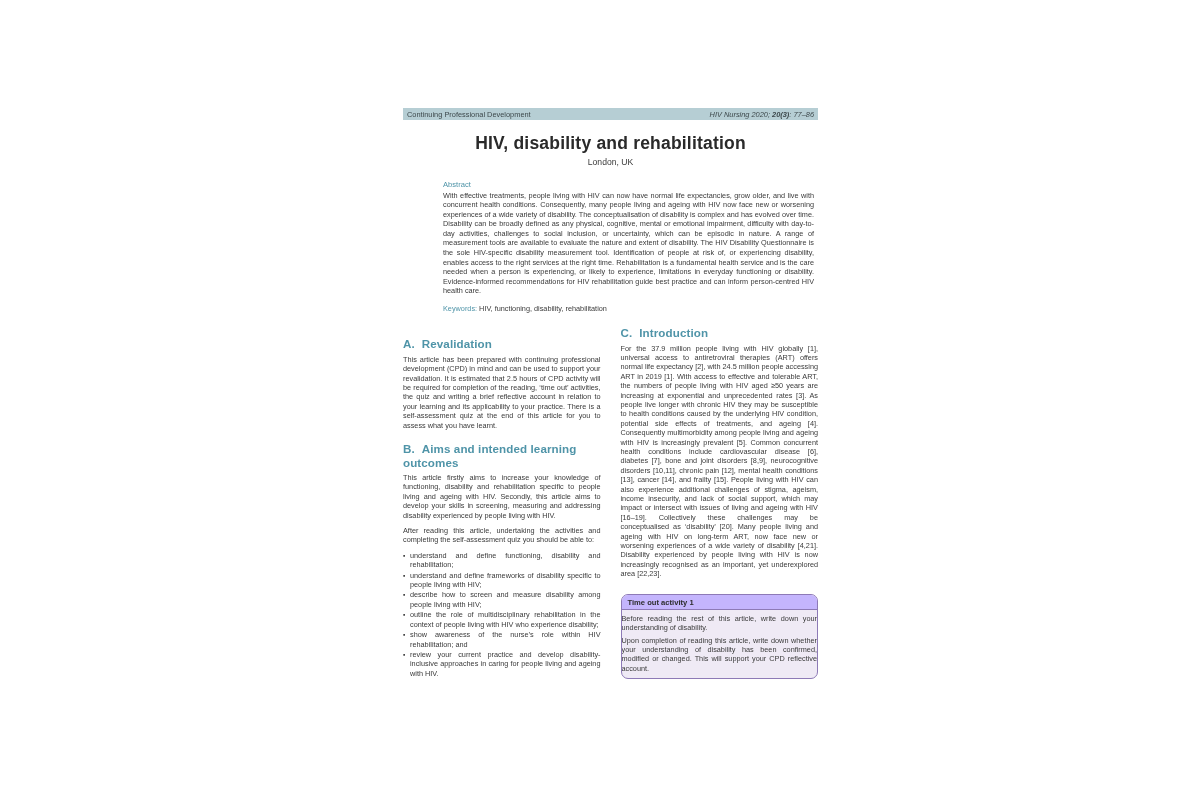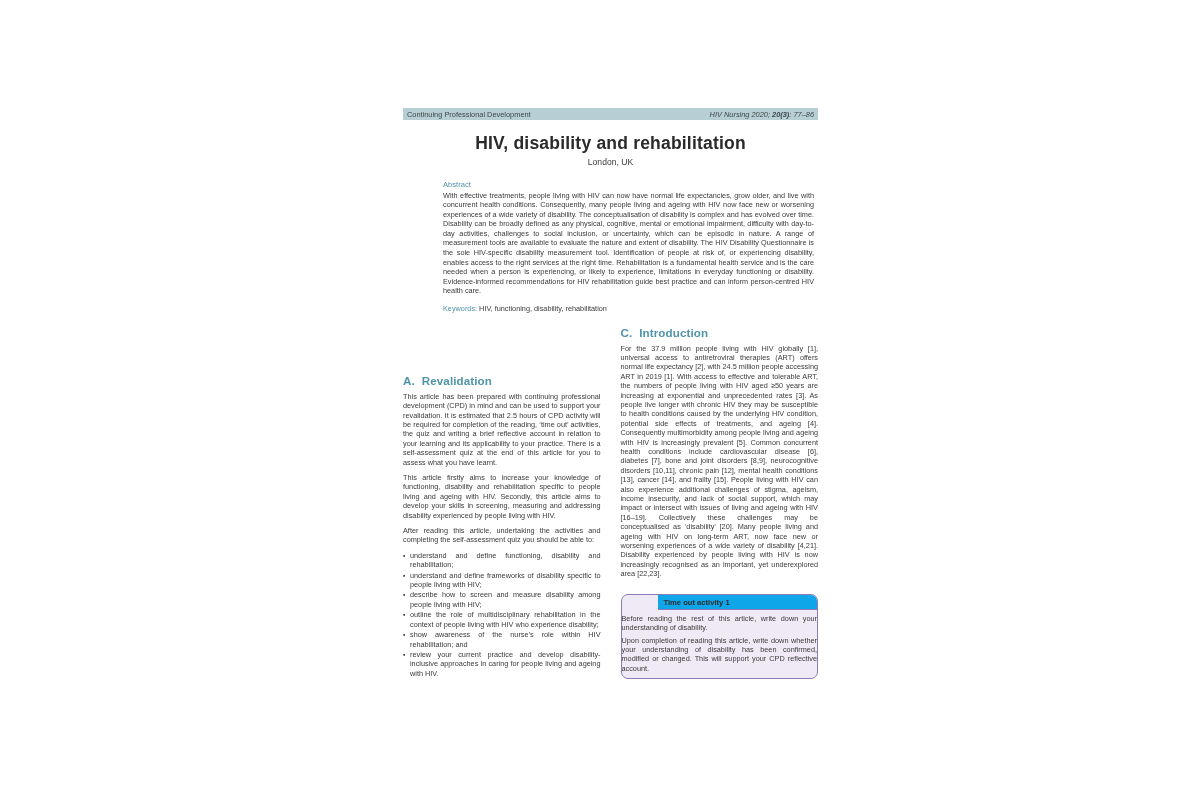--- a/index.html
+++ b/index.html
@@ -48,22 +48,22 @@
   ul.outcomes li { display: flex; margin: 0 0 1px; }
   ul.outcomes .bullet { width: 7px; flex: 0 0 7px; font-size: 6.5px; line-height: 9.4px; color: #3a3a3a; }
   ul.outcomes .li-text { flex: 1; font-size: 7.3px; line-height: 9.4px; text-align: justify; color: #3a3a3a; }
 
   
   .timeout-box {
     margin-top: 15px; border: 1px solid #8d7ab6; border-radius: 7px;
     overflow: hidden; background: #efeaf5;
   }
   .tb-header {
-    background: #0ea5e9; border-bottom: 1px solid #8d7ab6;
-    font-size: 7.6px; font-weight: bold; color: #2d2d2d; padding: 3px 6px 2px; margin-left: 36px;
+    background: #c4b5fd; border-bottom: 1px solid #8d7ab6;
+    font-size: 7.6px; font-weight: bold; color: #2d2d2d; padding: 3px 6px 2px;
   }
   .tb-body { padding: 4px 0 5px; }
   .tb-body p { font-size: 7.3px; line-height: 9.4px; text-align: justify; color: #3a3a3a; margin: 0 0 3px; }
   .tb-body p:last-child { margin-bottom: 0; }
 
   
   .footerbar {
     position: absolute; left: 0; top: 620px; width: 100%; box-sizing: border-box;
     display: flex; justify-content: space-between; align-items: center;
     background: #b6ced4; height: 11px; padding: 0 4px;
@@ -91,20 +91,21 @@
       <p class="ab-text">With effective treatments, people living with HIV can now have normal life expectancies, grow older, and live with concurrent health conditions. Consequently, many people living and ageing with HIV now face new or worsening experiences of a wide variety of disability. The conceptualisation of disability is complex and has evolved over time. Disability can be broadly defined as any physical, cognitive, mental or emotional impairment, difficulty with day-to-day activities, challenges to social inclusion, or uncertainty, which can be episodic in nature. A range of measurement tools are available to evaluate the nature and extent of disability. The HIV Disability Questionnaire is the sole HIV-specific disability measurement tool. Identification of people at risk of, or experiencing disability, enables access to the right services at the right time. Rehabilitation is a fundamental health service and is the care needed when a person is experiencing, or likely to experience, limitations in everyday functioning or disability. Evidence-informed recommendations for HIV rehabilitation guide best practice and can inform person-centred HIV health care.</p>
       <p class="keywords"><span class="kw-label">Keywords:</span> <span>HIV, functioning, disability, rehabilitation</span></p>
     </div>
 
     <div class="columns">
 
       <div class="col">
         <h2 class="sec"><span class="sec-prefix">A.</span><span>Revalidation</span></h2>
         <p class="body">This article has been prepared with continuing professional development (CPD) in mind and can be used to support your revalidation. It is estimated that 2.5 hours of CPD activity will be required for completion of the reading, ‘time out’ activities, the quiz and writing a brief reflective account in relation to your learning and its applicability to your practice. There is a self-assessment quiz at the end of this article for you to assess what you have learnt.</p>
 
+        <h2 class="sec spaced"><span class="sec-prefix">B.</span><span>Aims and intended learning outcomes</span></h2>
         <p class="body">This article firstly aims to increase your knowledge of functioning, disability and rehabilitation specific to people living and ageing with HIV. Secondly, this article aims to develop your skills in screening, measuring and addressing disability experienced by people living with HIV.</p>
         <p class="body">After reading this article, undertaking the activities and completing the self-assessment quiz you should be able to:</p>
 
         <ul class="outcomes">
             <li>
               <span class="bullet">▪</span>
               <span class="li-text">understand and define functioning, disability and rehabilitation;</span>
             </li>
             <li>
               <span class="bullet">▪</span>

